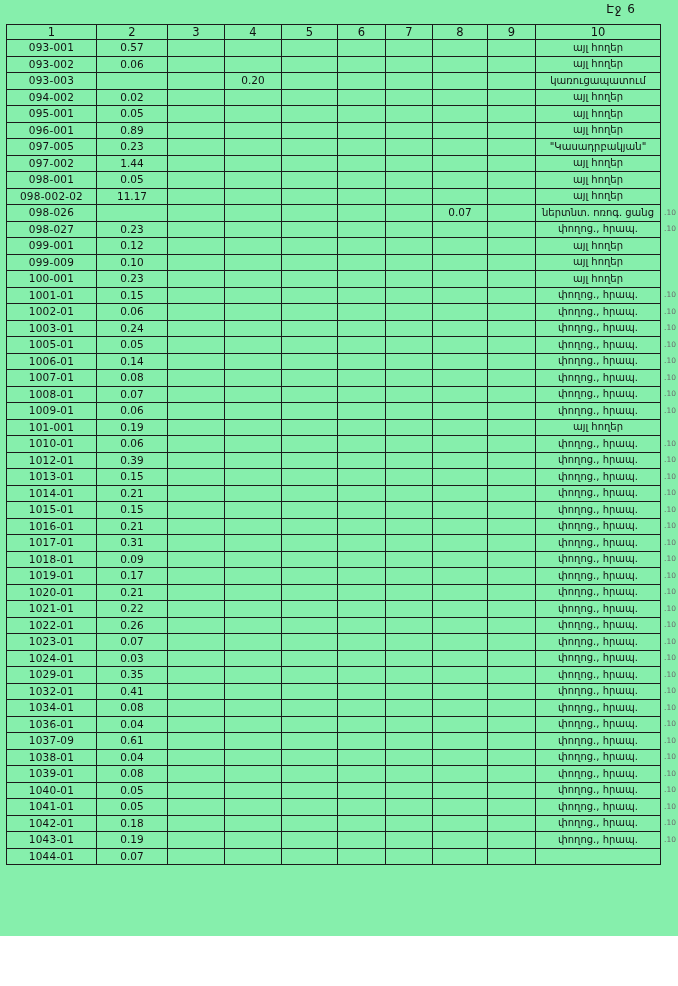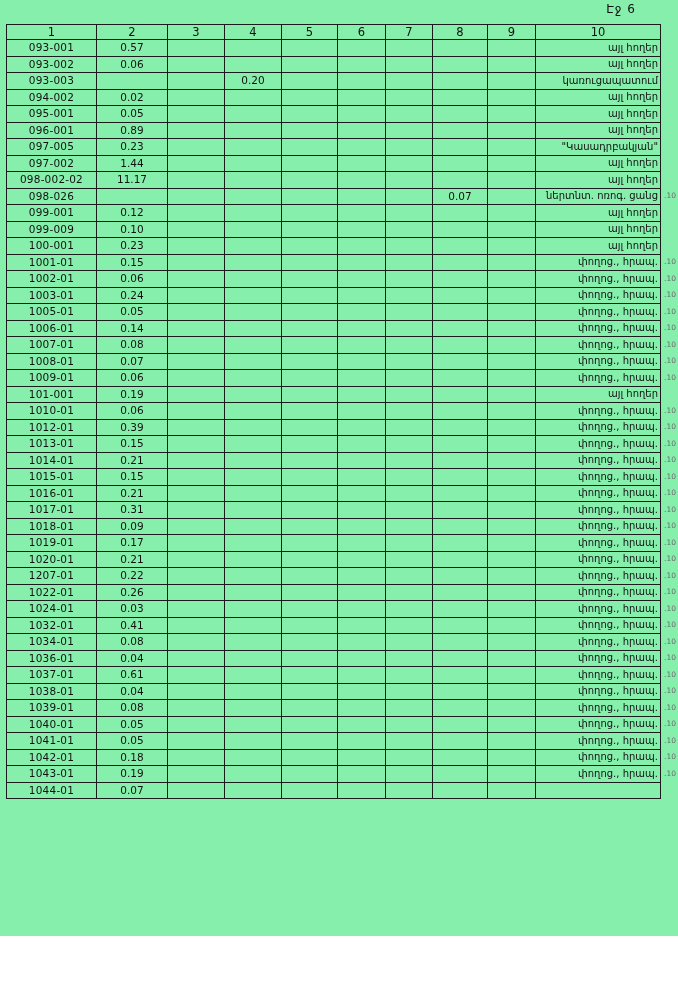--- a/index.html
+++ b/index.html
@@ -41,21 +41,21 @@
     font-family: "DejaVu Sans", sans-serif;
   }
   th {
     font-weight: 400;
     font-size: 11.5px;
     text-align: center;
     height: 15px;
   }
   td.c1 { text-align: center; letter-spacing: 0.2px; }
   td.c2, td.c3, td.c4, td.c5, td.c6, td.c7, td.c8, td.c9 { text-align: center; }
-  td.c10 { text-align: right; font-size: 10px; }
+  td.c10 { text-align: center; font-size: 10px; }
   th.markcell, td.markcell {
     border: none;
     background: transparent;
     font-size: 7.5px;
     color: #6b6b6b;
     text-align: left;
     padding: 0 0 0 3px;
     margin-top: 48px;
   }
 </style>
@@ -193,20 +193,33 @@
           <td class="c4"></td>
           <td class="c5"></td>
           <td class="c6"></td>
           <td class="c7"></td>
           <td class="c8"></td>
           <td class="c9"></td>
           <td class="c10">այլ հողեր</td>
           <td class="markcell"></td>
         </tr>
         <tr>
+          <td class="c1">098-001</td>
+          <td class="c2">0.05</td>
+          <td class="c3"></td>
+          <td class="c4"></td>
+          <td class="c5"></td>
+          <td class="c6"></td>
+          <td class="c7"></td>
+          <td class="c8"></td>
+          <td class="c9"></td>
+          <td class="c10">այլ հողեր</td>
+          <td class="markcell"></td>
+        </tr>
+        <tr>
           <td class="c1">098-002-02</td>
           <td class="c2">11.17</td>
           <td class="c3"></td>
           <td class="c4"></td>
           <td class="c5"></td>
           <td class="c6"></td>
           <td class="c7"></td>
           <td class="c8"></td>
           <td class="c9"></td>
           <td class="c10">այլ հողեր</td>
@@ -219,20 +232,33 @@
           <td class="c4"></td>
           <td class="c5"></td>
           <td class="c6"></td>
           <td class="c7"></td>
           <td class="c8">0.07</td>
           <td class="c9"></td>
           <td class="c10">ներտնտ. ոռոգ. ցանց</td>
           <td class="markcell">.10</td>
         </tr>
         <tr>
+          <td class="c1">098-027</td>
+          <td class="c2">0.23</td>
+          <td class="c3"></td>
+          <td class="c4"></td>
+          <td class="c5"></td>
+          <td class="c6"></td>
+          <td class="c7"></td>
+          <td class="c8"></td>
+          <td class="c9"></td>
+          <td class="c10">փողոց., հրապ.</td>
+          <td class="markcell">.10</td>
+        </tr>
+        <tr>
           <td class="c1">099-001</td>
           <td class="c2">0.12</td>
           <td class="c3"></td>
           <td class="c4"></td>
           <td class="c5"></td>
           <td class="c6"></td>
           <td class="c7"></td>
           <td class="c8"></td>
           <td class="c9"></td>
           <td class="c10">այլ հողեր</td>
@@ -505,21 +531,21 @@
           <td class="c4"></td>
           <td class="c5"></td>
           <td class="c6"></td>
           <td class="c7"></td>
           <td class="c8"></td>
           <td class="c9"></td>
           <td class="c10">փողոց., հրապ.</td>
           <td class="markcell">.10</td>
         </tr>
         <tr>
-          <td class="c1">1207-01</td>
+          <td class="c1">1021-01</td>
           <td class="c2">0.22</td>
           <td class="c3"></td>
           <td class="c4"></td>
           <td class="c5"></td>
           <td class="c6"></td>
           <td class="c7"></td>
           <td class="c8"></td>
           <td class="c9"></td>
           <td class="c10">փողոց., հրապ.</td>
           <td class="markcell">.10</td>
@@ -531,33 +557,59 @@
           <td class="c4"></td>
           <td class="c5"></td>
           <td class="c6"></td>
           <td class="c7"></td>
           <td class="c8"></td>
           <td class="c9"></td>
           <td class="c10">փողոց., հրապ.</td>
           <td class="markcell">.10</td>
         </tr>
         <tr>
+          <td class="c1">1023-01</td>
+          <td class="c2">0.07</td>
+          <td class="c3"></td>
+          <td class="c4"></td>
+          <td class="c5"></td>
+          <td class="c6"></td>
+          <td class="c7"></td>
+          <td class="c8"></td>
+          <td class="c9"></td>
+          <td class="c10">փողոց., հրապ.</td>
+          <td class="markcell">.10</td>
+        </tr>
+        <tr>
           <td class="c1">1024-01</td>
           <td class="c2">0.03</td>
           <td class="c3"></td>
           <td class="c4"></td>
           <td class="c5"></td>
           <td class="c6"></td>
           <td class="c7"></td>
           <td class="c8"></td>
           <td class="c9"></td>
           <td class="c10">փողոց., հրապ.</td>
           <td class="markcell">.10</td>
         </tr>
         <tr>
+          <td class="c1">1029-01</td>
+          <td class="c2">0.35</td>
+          <td class="c3"></td>
+          <td class="c4"></td>
+          <td class="c5"></td>
+          <td class="c6"></td>
+          <td class="c7"></td>
+          <td class="c8"></td>
+          <td class="c9"></td>
+          <td class="c10">փողոց., հրապ.</td>
+          <td class="markcell">.10</td>
+        </tr>
+        <tr>
           <td class="c1">1032-01</td>
           <td class="c2">0.41</td>
           <td class="c3"></td>
           <td class="c4"></td>
           <td class="c5"></td>
           <td class="c6"></td>
           <td class="c7"></td>
           <td class="c8"></td>
           <td class="c9"></td>
           <td class="c10">փողոց., հրապ.</td>
@@ -583,21 +635,21 @@
           <td class="c4"></td>
           <td class="c5"></td>
           <td class="c6"></td>
           <td class="c7"></td>
           <td class="c8"></td>
           <td class="c9"></td>
           <td class="c10">փողոց., հրապ.</td>
           <td class="markcell">.10</td>
         </tr>
         <tr>
-          <td class="c1">1037-01</td>
+          <td class="c1">1037-09</td>
           <td class="c2">0.61</td>
           <td class="c3"></td>
           <td class="c4"></td>
           <td class="c5"></td>
           <td class="c6"></td>
           <td class="c7"></td>
           <td class="c8"></td>
           <td class="c9"></td>
           <td class="c10">փողոց., հրապ.</td>
           <td class="markcell">.10</td>

